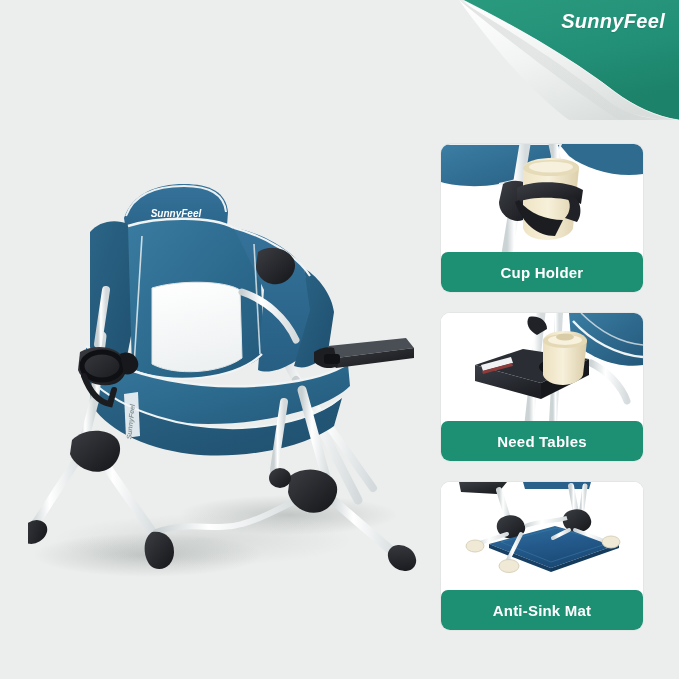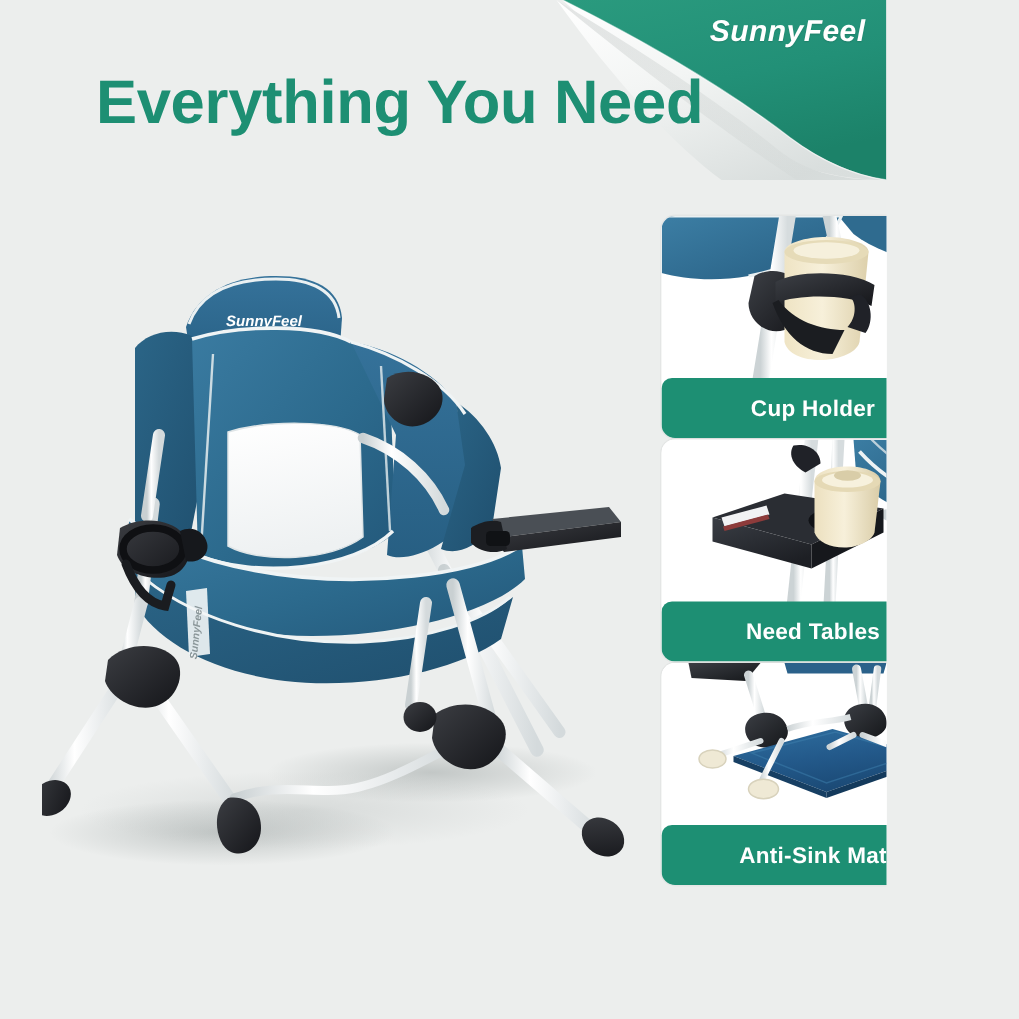--- a/index.html
+++ b/index.html
@@ -3,21 +3,21 @@
 <meta charset="utf-8">
 <style>
   html,body{margin:0;padding:0;}
   body{
     width:679px;height:679px;
     background:#eceeed;
     font-family:"Liberation Sans", sans-serif;
     overflow:hidden;
     position:relative;
   }
-  #page{position:absolute;inset:0;width:591px;height:679px;overflow:hidden;background:#eceeed;}
+  #page{position:absolute;inset:0;width:679px;height:679px;overflow:hidden;background:#eceeed;}
 
   
   .peel-wrap{position:absolute;top:0;right:0;width:260px;height:120px;overflow:hidden;}
   .peel-svg{position:absolute;top:0;right:0;}
 
   .brand-logo{
     position:absolute;top:10px;right:14px;
     color:#ffffff;
     font-size:20px;font-weight:bold;font-style:italic;
     letter-spacing:.3px;
@@ -41,21 +41,21 @@
   .chair-svg{position:absolute;left:0;top:0;}
 
   
   .cards{position:absolute;left:441px;top:144px;width:202px;}
   .card{
     position:relative;
     width:202px;height:148px;
     background:#ffffff;
     border-radius:9px;
     overflow:hidden;
-    margin-bottom:1px;
+    margin-bottom:21px;
     box-shadow:0 0 0 1px rgba(0,0,0,.03);
   }
   .card-photo{position:absolute;left:0;top:0;width:202px;height:110px;overflow:hidden;background:#fff;}
   .card-photo svg{position:absolute;left:0;top:0;}
   .card-banner{
     position:absolute;left:0;bottom:0;
     width:202px;height:40px;
     background:#1d8f73;
     border-radius:7px;
     display:flex;align-items:center;justify-content:center;
@@ -94,21 +94,20 @@
                C232,120 206,114 184,102 C140,78 92,44 44,0 Z" fill="url(#peelBack)" opacity="0.98"></path>
       <path d="M40,0 C90,30 146,66 188,100 C208,116 232,120 260,120 L260,120
                L150,120 C120,98 80,56 40,0 Z" fill="url(#peelBack)"></path>
 
       <path d="M40,0 C90,30 146,66 188,100 C208,116 232,120 260,120 L200,120 C160,94 96,46 40,0 Z" fill="url(#peelShadow)" opacity="0.55"></path>
       <path d="M44,0 C96,26 152,58 196,92 C216,107 238,117 260,120" fill="none" stroke="rgba(255,255,255,.55)" stroke-width="1"></path>
     </svg>
     <div class="brand-logo">SunnyFeel</div>
   </div>
 
-  <div class="headline">Everything You Need</div>
 
   <div class="chair-stage">
     <svg class="chair-svg" width="400" height="470" viewBox="0 0 400 470">
       <defs>
         <linearGradient id="fabA" x1="0" y1="0" x2="1" y2="1">
           <stop offset="0%" stop-color="#3a7ba1"></stop>
           <stop offset="55%" stop-color="#2c6a8d"></stop>
           <stop offset="100%" stop-color="#23587a"></stop>
         </linearGradient>
         <linearGradient id="fabB" x1="0" y1="0" x2="0" y2="1">

